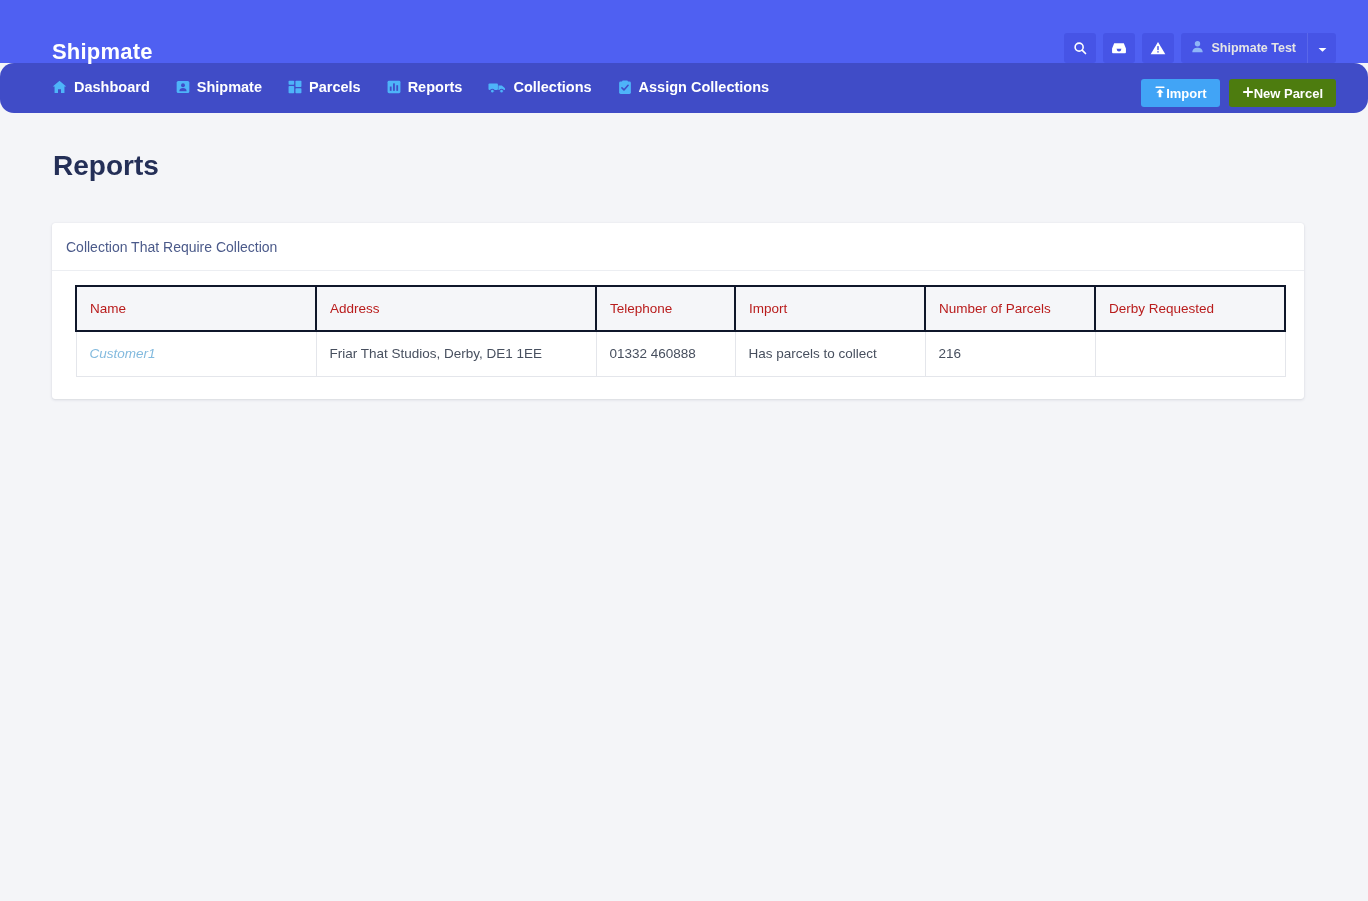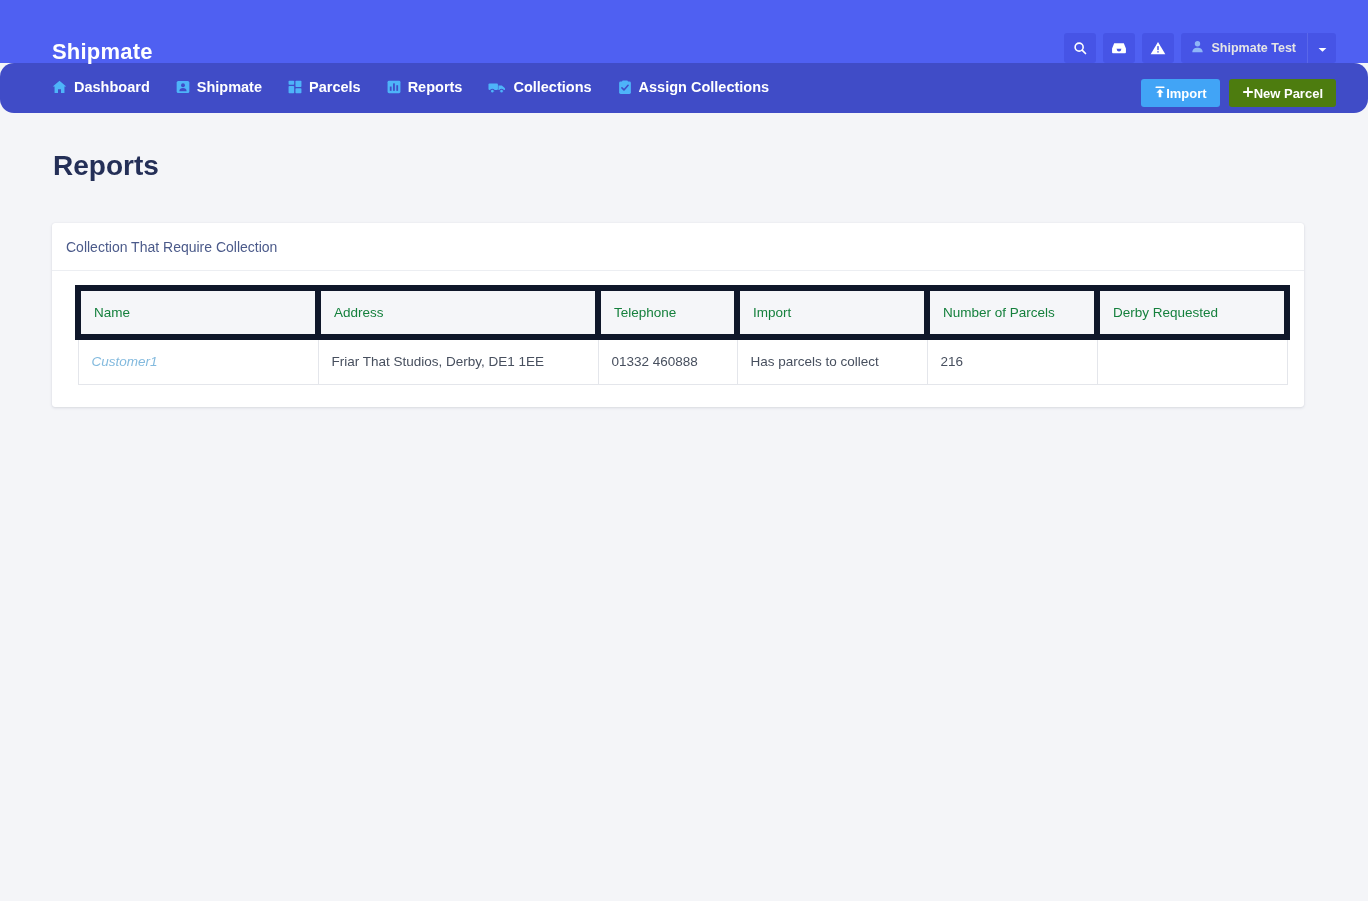--- a/index.html
+++ b/index.html
@@ -163,25 +163,25 @@
     padding: 14px 21px 22px 23px;
   }
 
   table.report {
     width: 100%;
     border-collapse: collapse;
     table-layout: fixed;
   }
   table.report th {
     background: #f5f6f9;
-    border: 6px solid #0f172a;
+    border: 2px solid #0f172a;
     text-align: left;
     font-size: 13.5px;
     font-weight: normal;
-    color: #15803d;
+    color: #b91c1c;
     padding: 14px 0 14px 13px;
   }
   table.report td {
     border: 1px solid #e4e6eb;
     border-top: none;
     text-align: left;
     font-size: 13.5px;
     color: #474f5e;
     padding: 14px 0 15px 13px;
     background: #ffffff;

